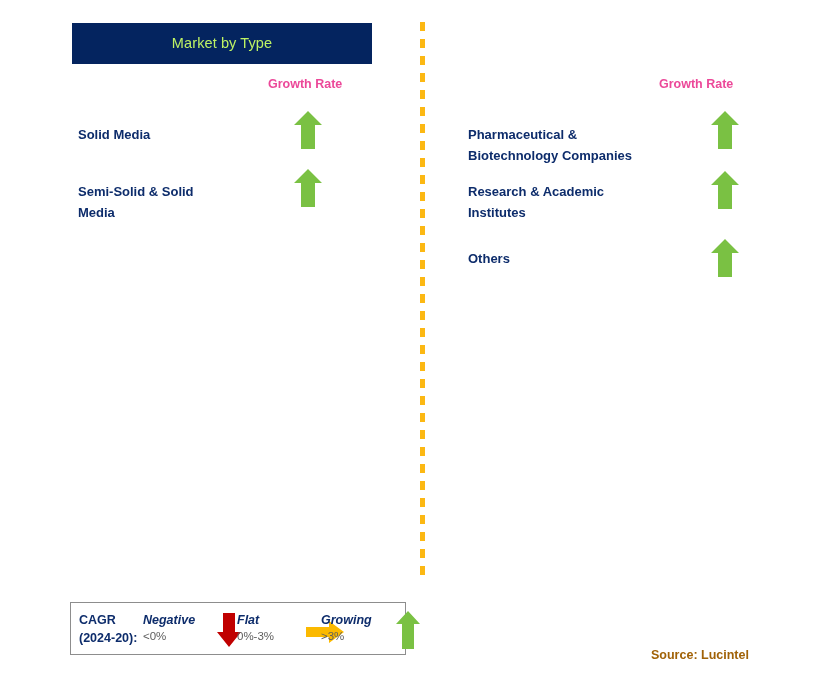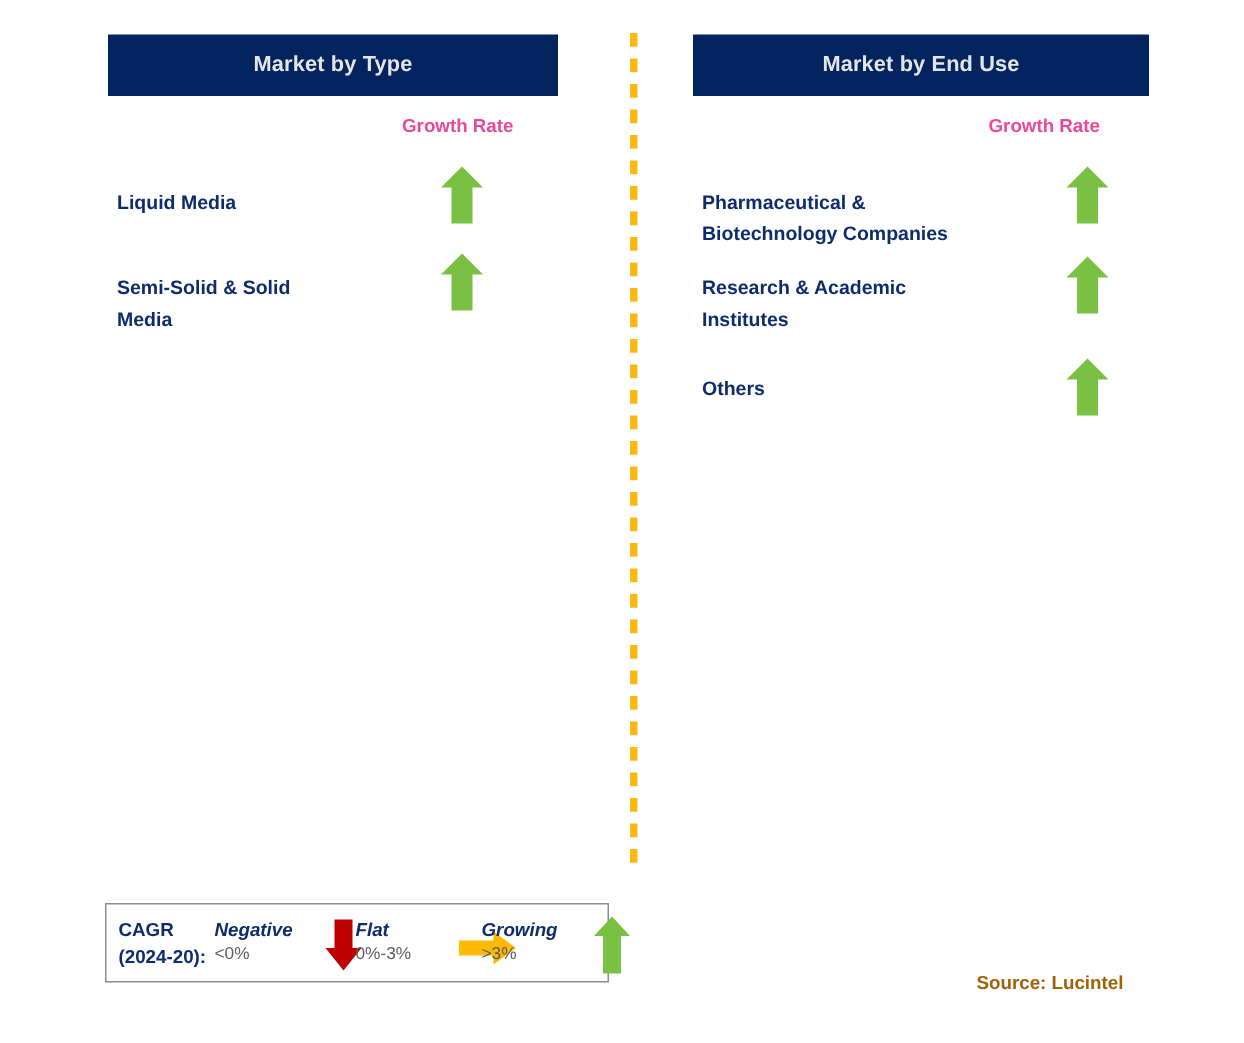--- a/index.html
+++ b/index.html
@@ -28,23 +28,23 @@
     height: 41px;
     background: #04245f;
     display: flex;
     align-items: center;
     justify-content: center;
   }
   .header-bar-left  { left: 72px;  width: 300px; top: 23px; }
   .header-bar-right { left: 48px;  width: 304px; top: 23px; }
 
   .header-title {
-    color: #e5e5e5;
+    color: #bef264;
     font-size: 14.5px;
-    font-weight: bold;
+    font-weight: normal;
     letter-spacing: 0.1px;
     line-height: 1;
   }
 
   .growth-label {
     position: absolute;
     font-size: 12.5px;
     font-weight: bold;
     color: #ec4899;
     white-space: nowrap;
@@ -153,21 +153,21 @@
 
 <div class="panel panel-left">
 
   <div class="header-bar header-bar-left">
     <span class="header-title">Market by Type</span>
   </div>
 
   <div class="growth-label growth-label-left">Growth Rate</div>
 
   <div class="row">
-    <div class="row-label" style="left:78px; top:124px; width:190px;">Liquid Media</div>
+    <div class="row-label" style="left:78px; top:124px; width:190px;">Solid Media</div>
     <div class="arrow-wrap" style="left:293px; top:110px;">
       <svg class="arrow-up-green" width="30" height="40" viewBox="0 0 30 40">
         <polygon points="15,1 29,15 22,15 22,39 8,39 8,15 1,15" fill="#7ac143"></polygon>
       </svg>
     </div>
   </div>
 
   <div class="row">
     <div class="row-label" style="left:78px; top:181px; width:200px;">Semi-Solid &amp; Solid
 Media</div>
@@ -177,23 +177,20 @@
       </svg>
     </div>
   </div>
 
 </div>
 
 <div class="divider"></div>
 
 <div class="panel panel-right">
 
-  <div class="header-bar header-bar-right">
-    <span class="header-title">Market by End Use</span>
-  </div>
 
   <div class="growth-label growth-label-right">Growth Rate</div>
 
   <div class="row">
     <div class="row-label" style="left:54px; top:124px; width:220px;">Pharmaceutical &amp;
 Biotechnology Companies</div>
     <div class="arrow-wrap" style="left:296px; top:110px;">
       <svg class="arrow-up-green" width="30" height="40" viewBox="0 0 30 40">
         <polygon points="15,1 29,15 22,15 22,39 8,39 8,15 1,15" fill="#7ac143"></polygon>
       </svg>

